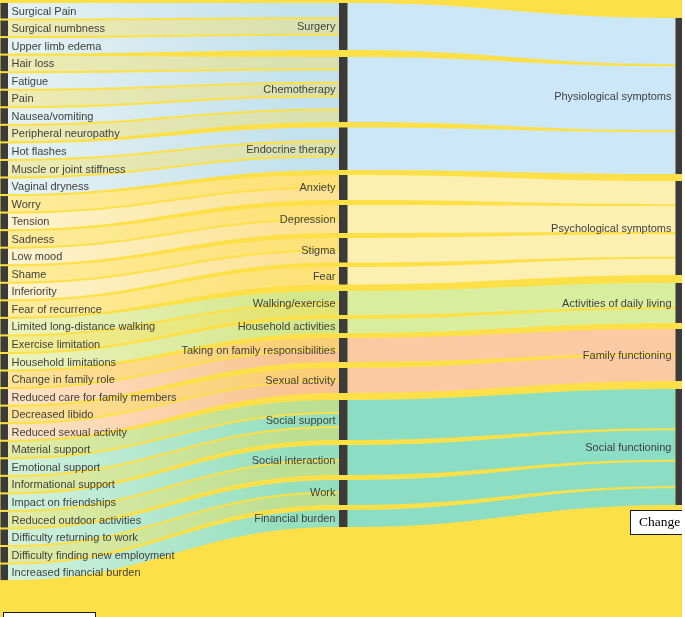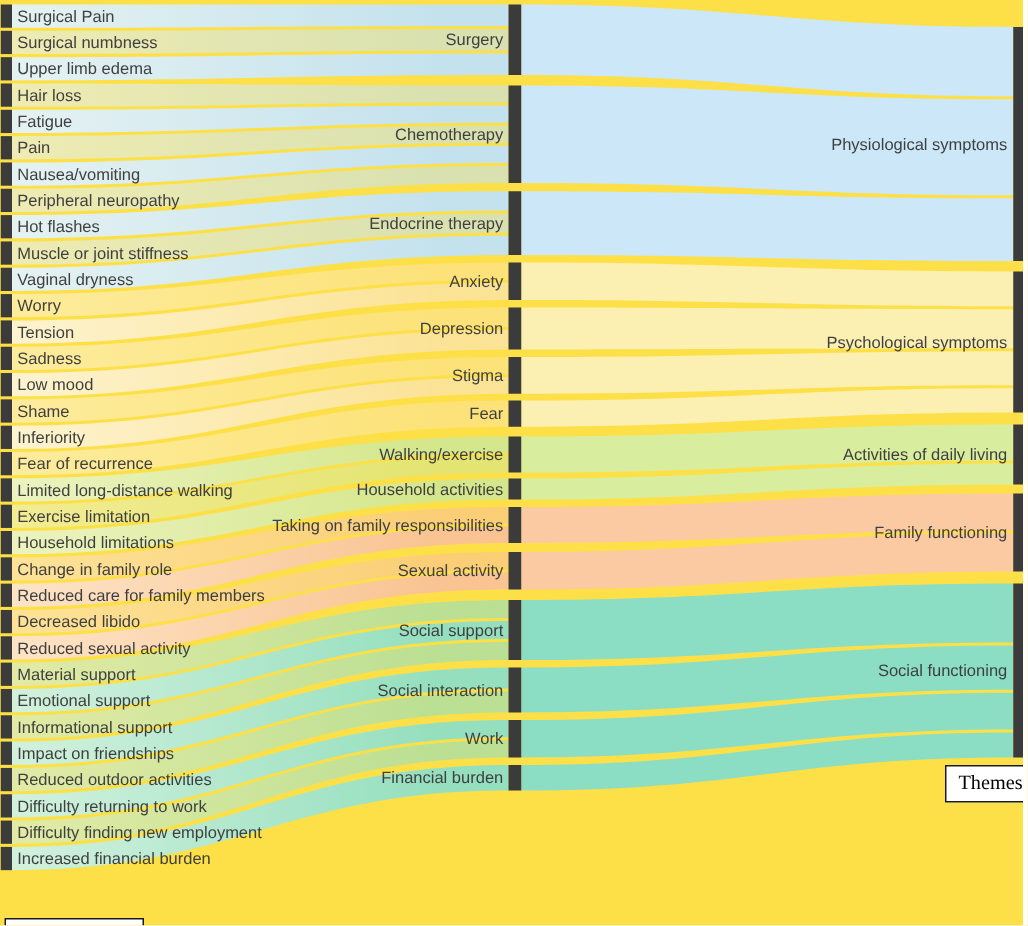--- a/index.html
+++ b/index.html
@@ -198,15 +198,15 @@
         <text x="335.5" y="423.8" text-anchor="end">Social support</text>
         <text x="335.5" y="463.8" text-anchor="end">Social interaction</text>
         <text x="335.5" y="496.3" text-anchor="end">Work</text>
         <text x="335.5" y="522.3" text-anchor="end">Financial burden</text>
       </g>
     </svg>
   <div class="axis-box" id="box-codes">
     <span>Sample codes</span>
   </div>
   <div class="axis-box" id="box-themes">
-    <span>Themes</span>
+    <span>Change</span>
   </div>
 </div>
 
 </body></html>

